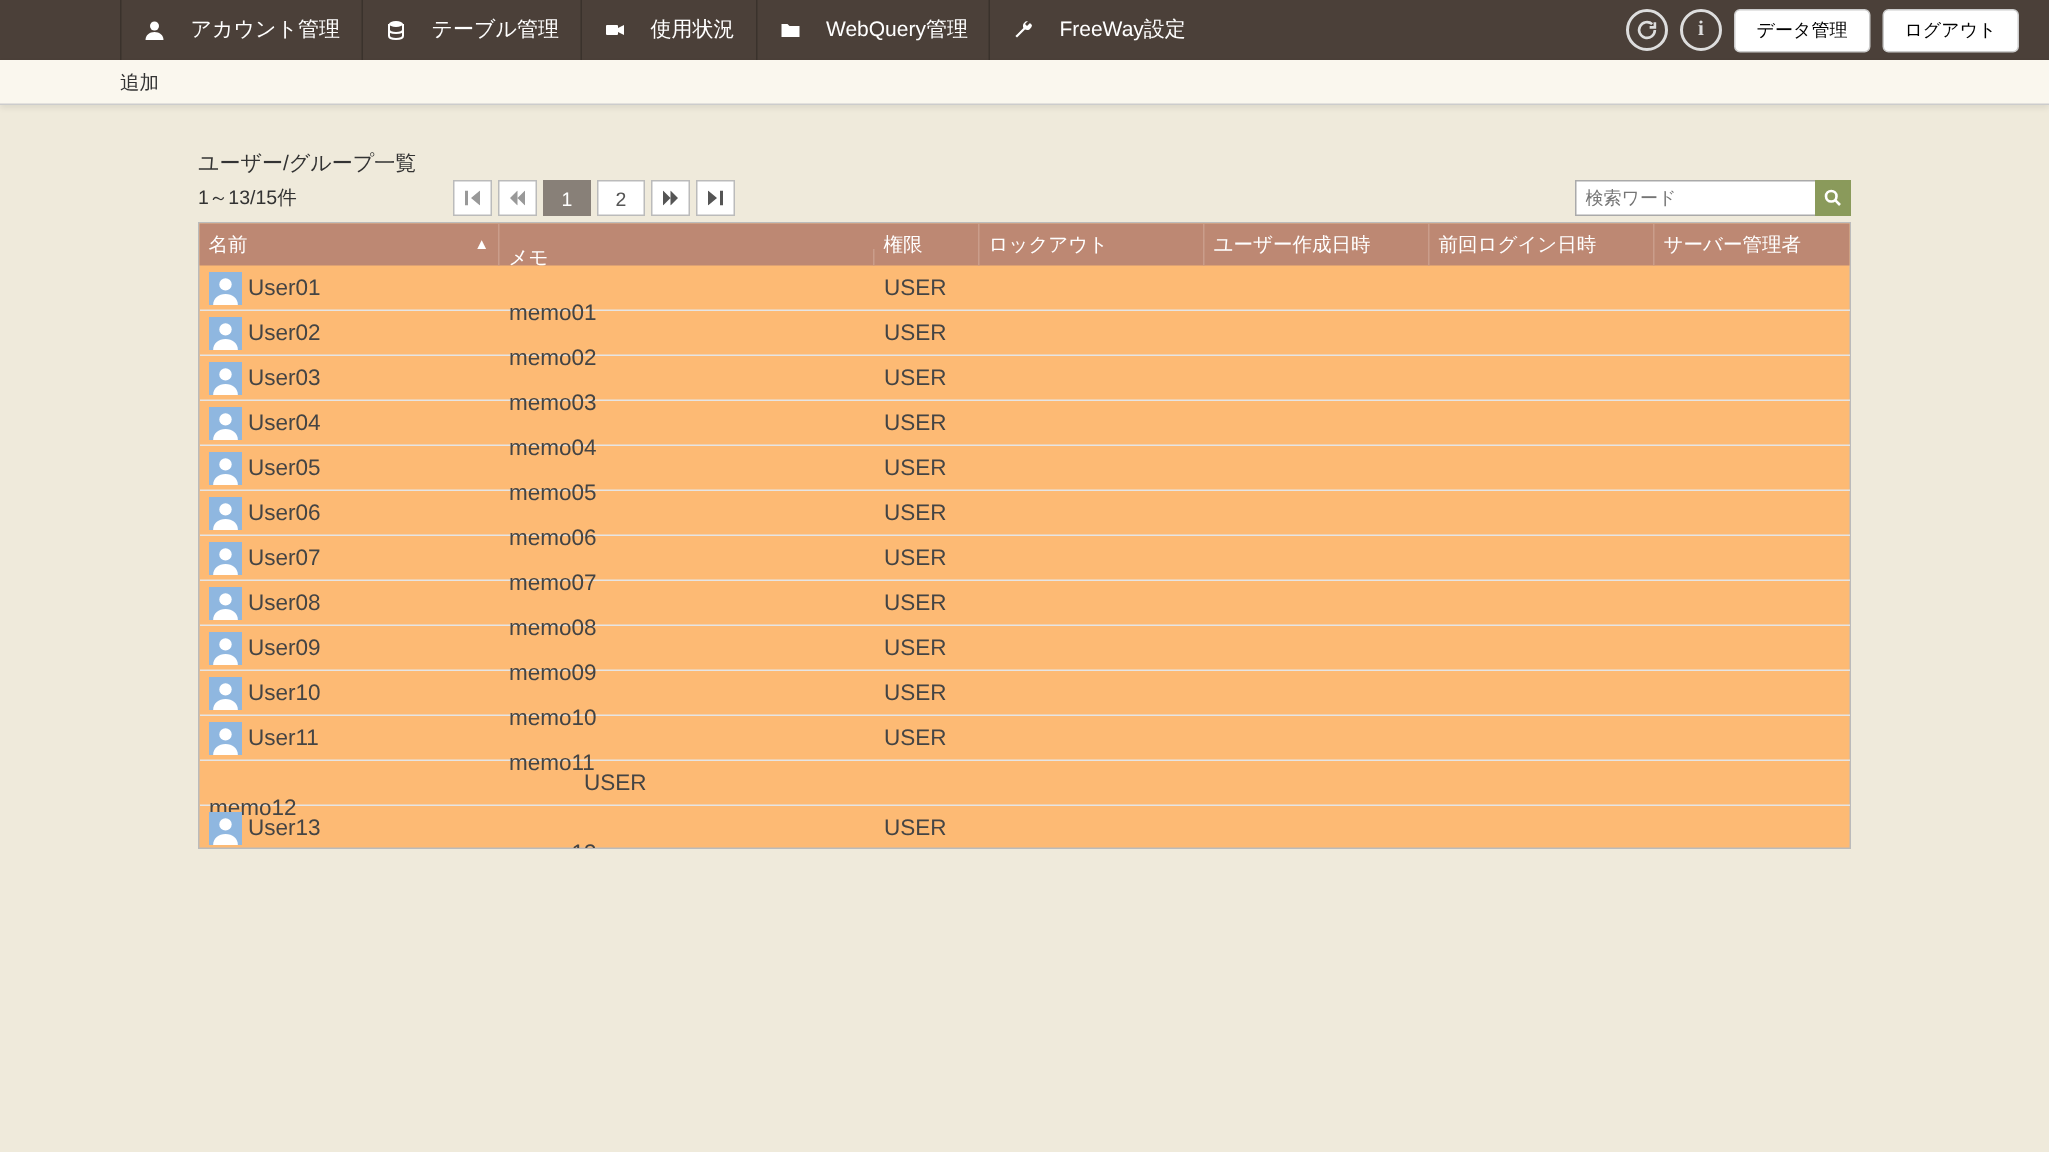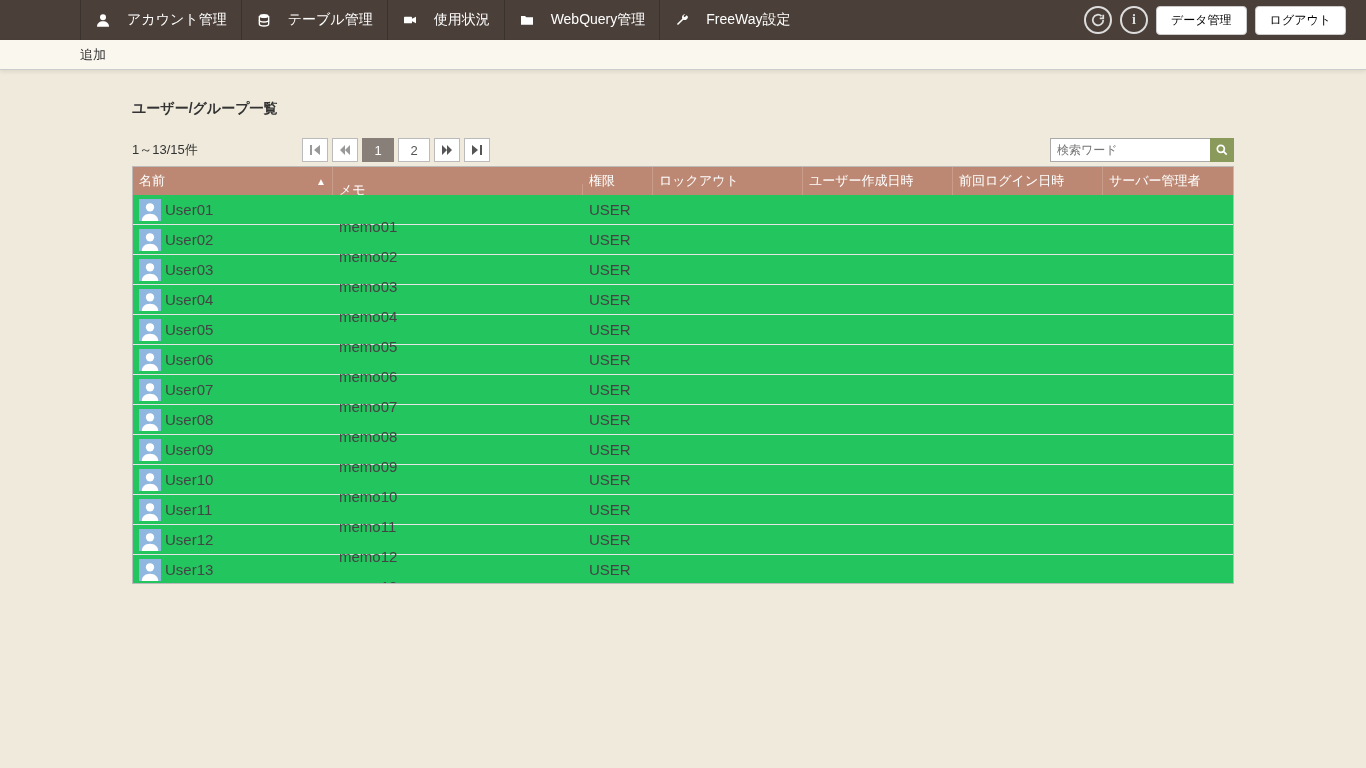--- a/index.html
+++ b/index.html
@@ -72,22 +72,21 @@
     font-size: 13px;
   }
   .subbar-link { cursor: pointer; color: #333; }
 
   
   .content {
     padding: 30px 132px 0 132px;
   }
   .page-title {
     font-size: 14px;
-    font-weight: bold;
-    margin-bottom: 18px;
+    font-weight: normal;
   }
 
   
   .list-controls {
     display: flex;
     align-items: center;
     height: 28px;
     margin-bottom: 2px;
   }
   .result-count { flex: 0 0 170px; font-size: 13px; }
@@ -127,21 +126,21 @@
     width: 24px; height: 24px;
     background: #8a9a5b;
     border: 1px solid #8a9a5b;
     display: flex; align-items: center; justify-content: center;
     cursor: pointer;
   }
 
   
   .list-table-wrap {
     border: 1px solid #bbb;
-    background: #22c55e;
+    background: #fdba74;
   }
   .list-header {
     display: flex;
     background: #bd8873;
     color: #fff;
     font-size: 13px;
     height: 28px;
     align-items: stretch;
   }
   .list-header .col {
@@ -655,28 +654,20 @@
           </div>
     <div class="col c-lastlog">
             <span></span>
           </div>
     <div class="col c-admin">
             <span></span>
           </div>
   </div>
 
   <div class="list-row">
-    <div class="col c-name">
-      <svg class="avatar" viewBox="0 0 24 24">
-        <rect width="24" height="24" fill="#8fb7e0"></rect>
-        <circle cx="12" cy="9" r="4.5" fill="#fff"></circle>
-        <path d="M3 24c0-5 4-8 9-8s9 3 9 8" fill="#fff"></path>
-      </svg>
-      <span>User12</span>
-    </div>
     <div class="col c-memo">
             <span>memo12</span>
           </div>
     <div class="col c-auth">
             <span>USER</span>
           </div>
     <div class="col c-lock">
             <span></span>
           </div>
     <div class="col c-created">

